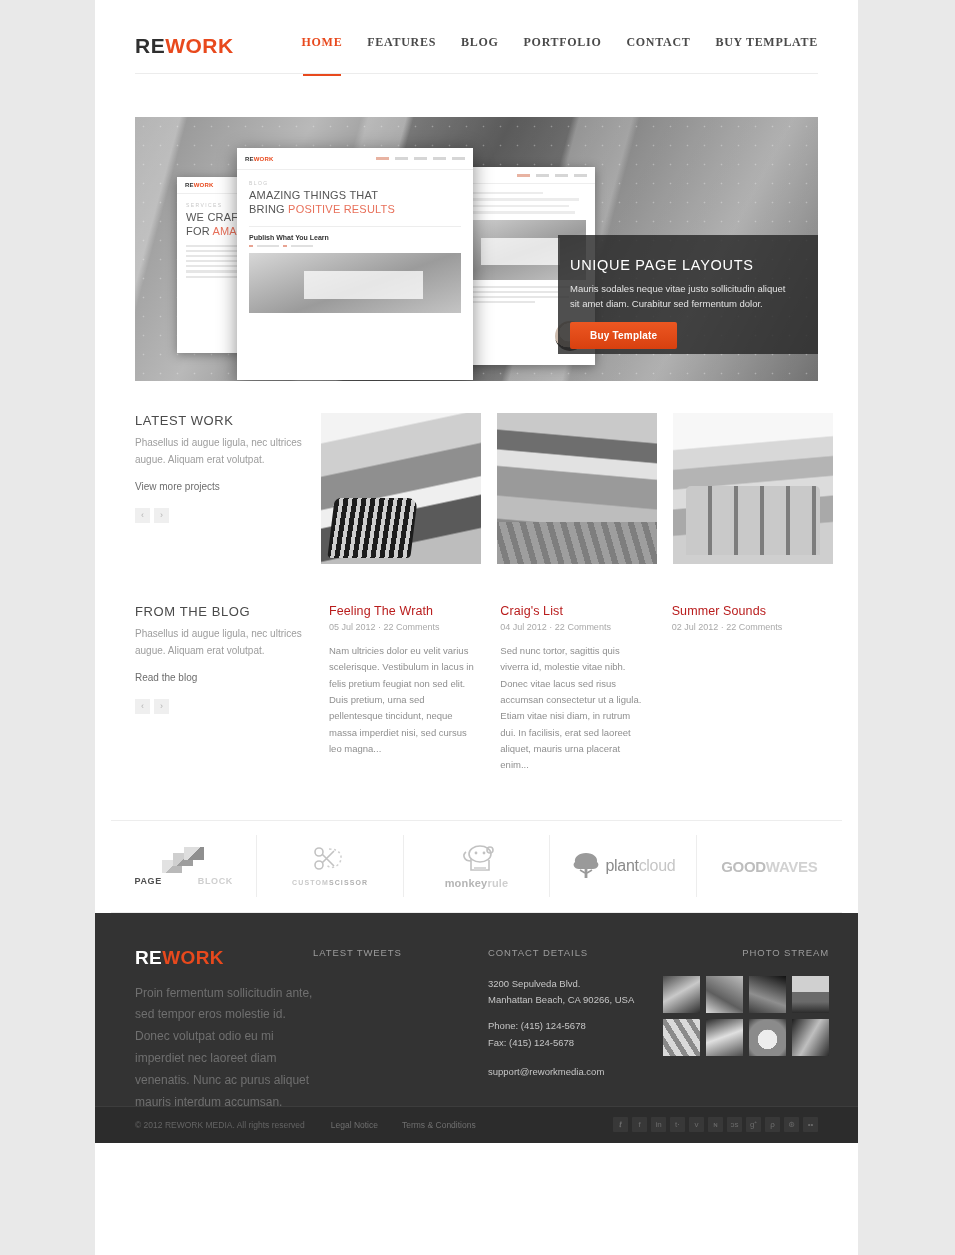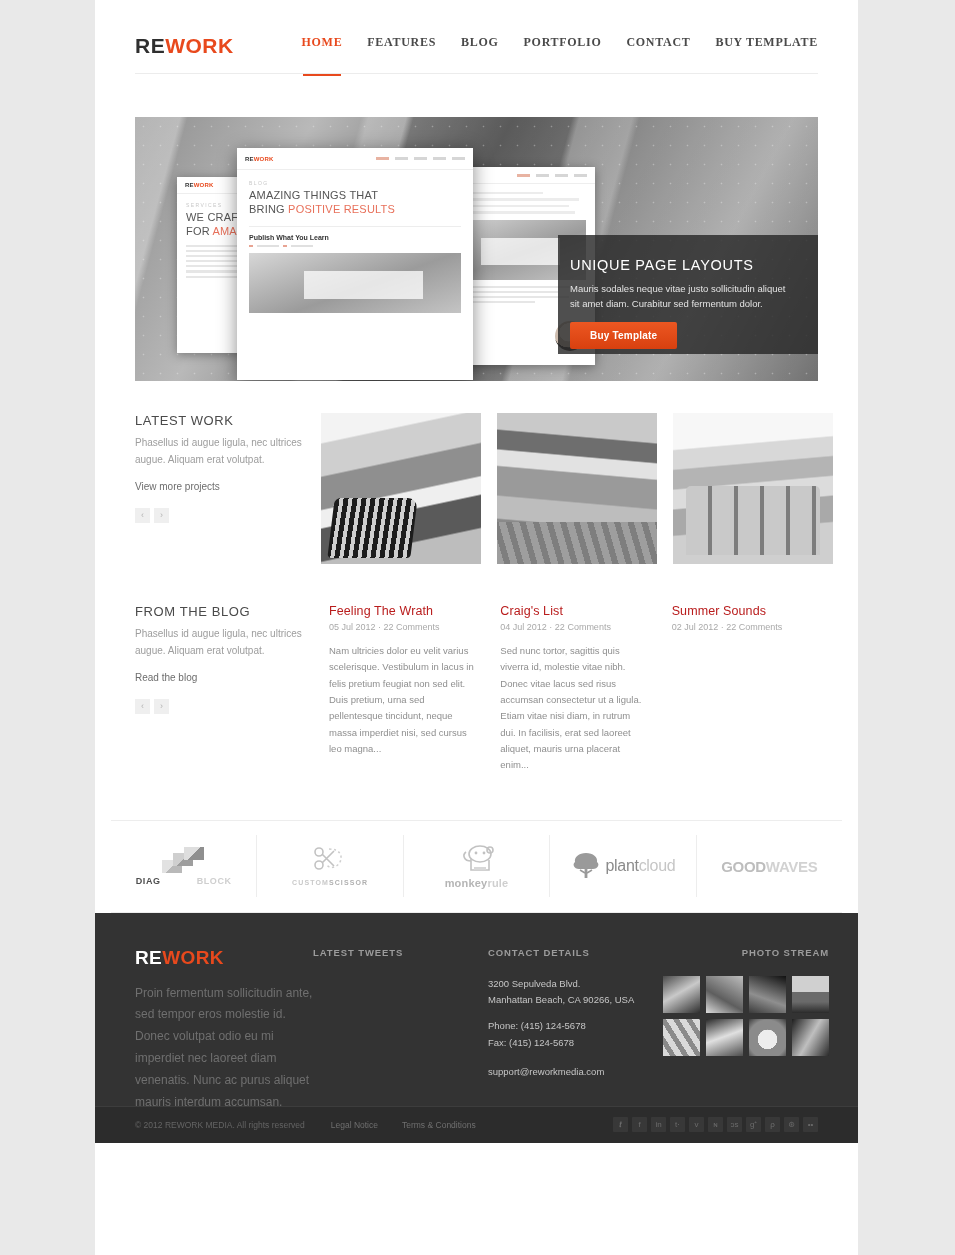--- a/index.html
+++ b/index.html
@@ -184,21 +184,21 @@
   
   .footer { background: #333333; padding: 34px 40px 0 40px; height: 193px; display: flex; }
   .f-col1 { width: 178px; flex: none; }
   .f-logo { font-size: 19px; font-weight: bold; letter-spacing: .4px; margin-bottom: 14px; }
   .f-logo .re { color: #ffffff; }
   .f-logo .work { color: #e8491d; }
   .f-about { font-size: 12px; color: #6f6f6f; line-height: 1.82; }
   .f-col2 { width: 175px; flex: none; }
   .f-col3 { width: 175px; flex: none; }
   .f-col4 { flex: 1; text-align: right; }
-  .f-head { font-size: 9.5px; font-weight: bold; letter-spacing: .9px; color: #9c9c9c; text-transform: uppercase; margin-bottom: 18px; }
+  .f-head { font-size: 9.5px; font-weight: normal; letter-spacing: .9px; color: #9c9c9c; text-transform: uppercase; margin-bottom: 18px; }
   .f-line { font-size: 9.5px; color: #c6c6c6; line-height: 1.72; }
   .f-gap { height: 10px; }
   .f-mail { font-size: 9.5px; color: #c6c6c6; text-decoration: none; }
   .pstream { display: grid; grid-template-columns: repeat(4, 37px); gap: 6px; }
   .pshot { width: 37px; height: 37px; background-size: cover; filter: grayscale(1); }
   .ps1 { background: linear-gradient(150deg,#4b4b4b,#c9c9c9 45%,#2e2e2e); }
   .ps2 { background: linear-gradient(30deg,#dcdcdc,#5e5e5e 40%,#bdbdbd); }
   .ps3 { background: linear-gradient(200deg,#111,#8f8f8f 60%,#3a3a3a); }
   .ps4 { background: linear-gradient(180deg,#d0d0d0 0 42%,#6a6a6a 43% 70%,#2b2b2b); }
   .ps5 { background: repeating-linear-gradient(58deg,#d9d9d9 0 6px,#8a8a8a 6px 11px); }
@@ -378,21 +378,21 @@
     </div>
 
     <div class="clients">
       <div class="client">
         <div class="cl-wrap">
           <div class="cl-mark diag">
               <span class="s1"></span>
               <span class="s2"></span>
               <span class="s3"></span>
             </div>
-          <div class="cl-name"><span class="dk">DIAG</span><span class="lt">BLOCK</span></div>
+          <div class="cl-name"><span class="dk">PAGE</span><span class="lt">BLOCK</span></div>
         </div>
       </div>
       <div class="client">
         <div class="cl-wrap">
           <svg width="34" height="30" viewBox="0 0 34 30">
             <circle cx="6" cy="6" r="4" fill="none" stroke="#c2c2c2" stroke-width="1.6"></circle>
             <circle cx="6" cy="19" r="4" fill="none" stroke="#c2c2c2" stroke-width="1.6"></circle>
             <path d="M9 8 L21 20 M9 17 L21 5" stroke="#c2c2c2" stroke-width="1.6" fill="none"></path>
             <path d="M16 3 C27 3 30 10 27 16 C24 22 16 23 14 19" fill="none" stroke="#cfcfcf" stroke-width="1.5" stroke-dasharray="2.2 2.6"></path>
           </svg>

